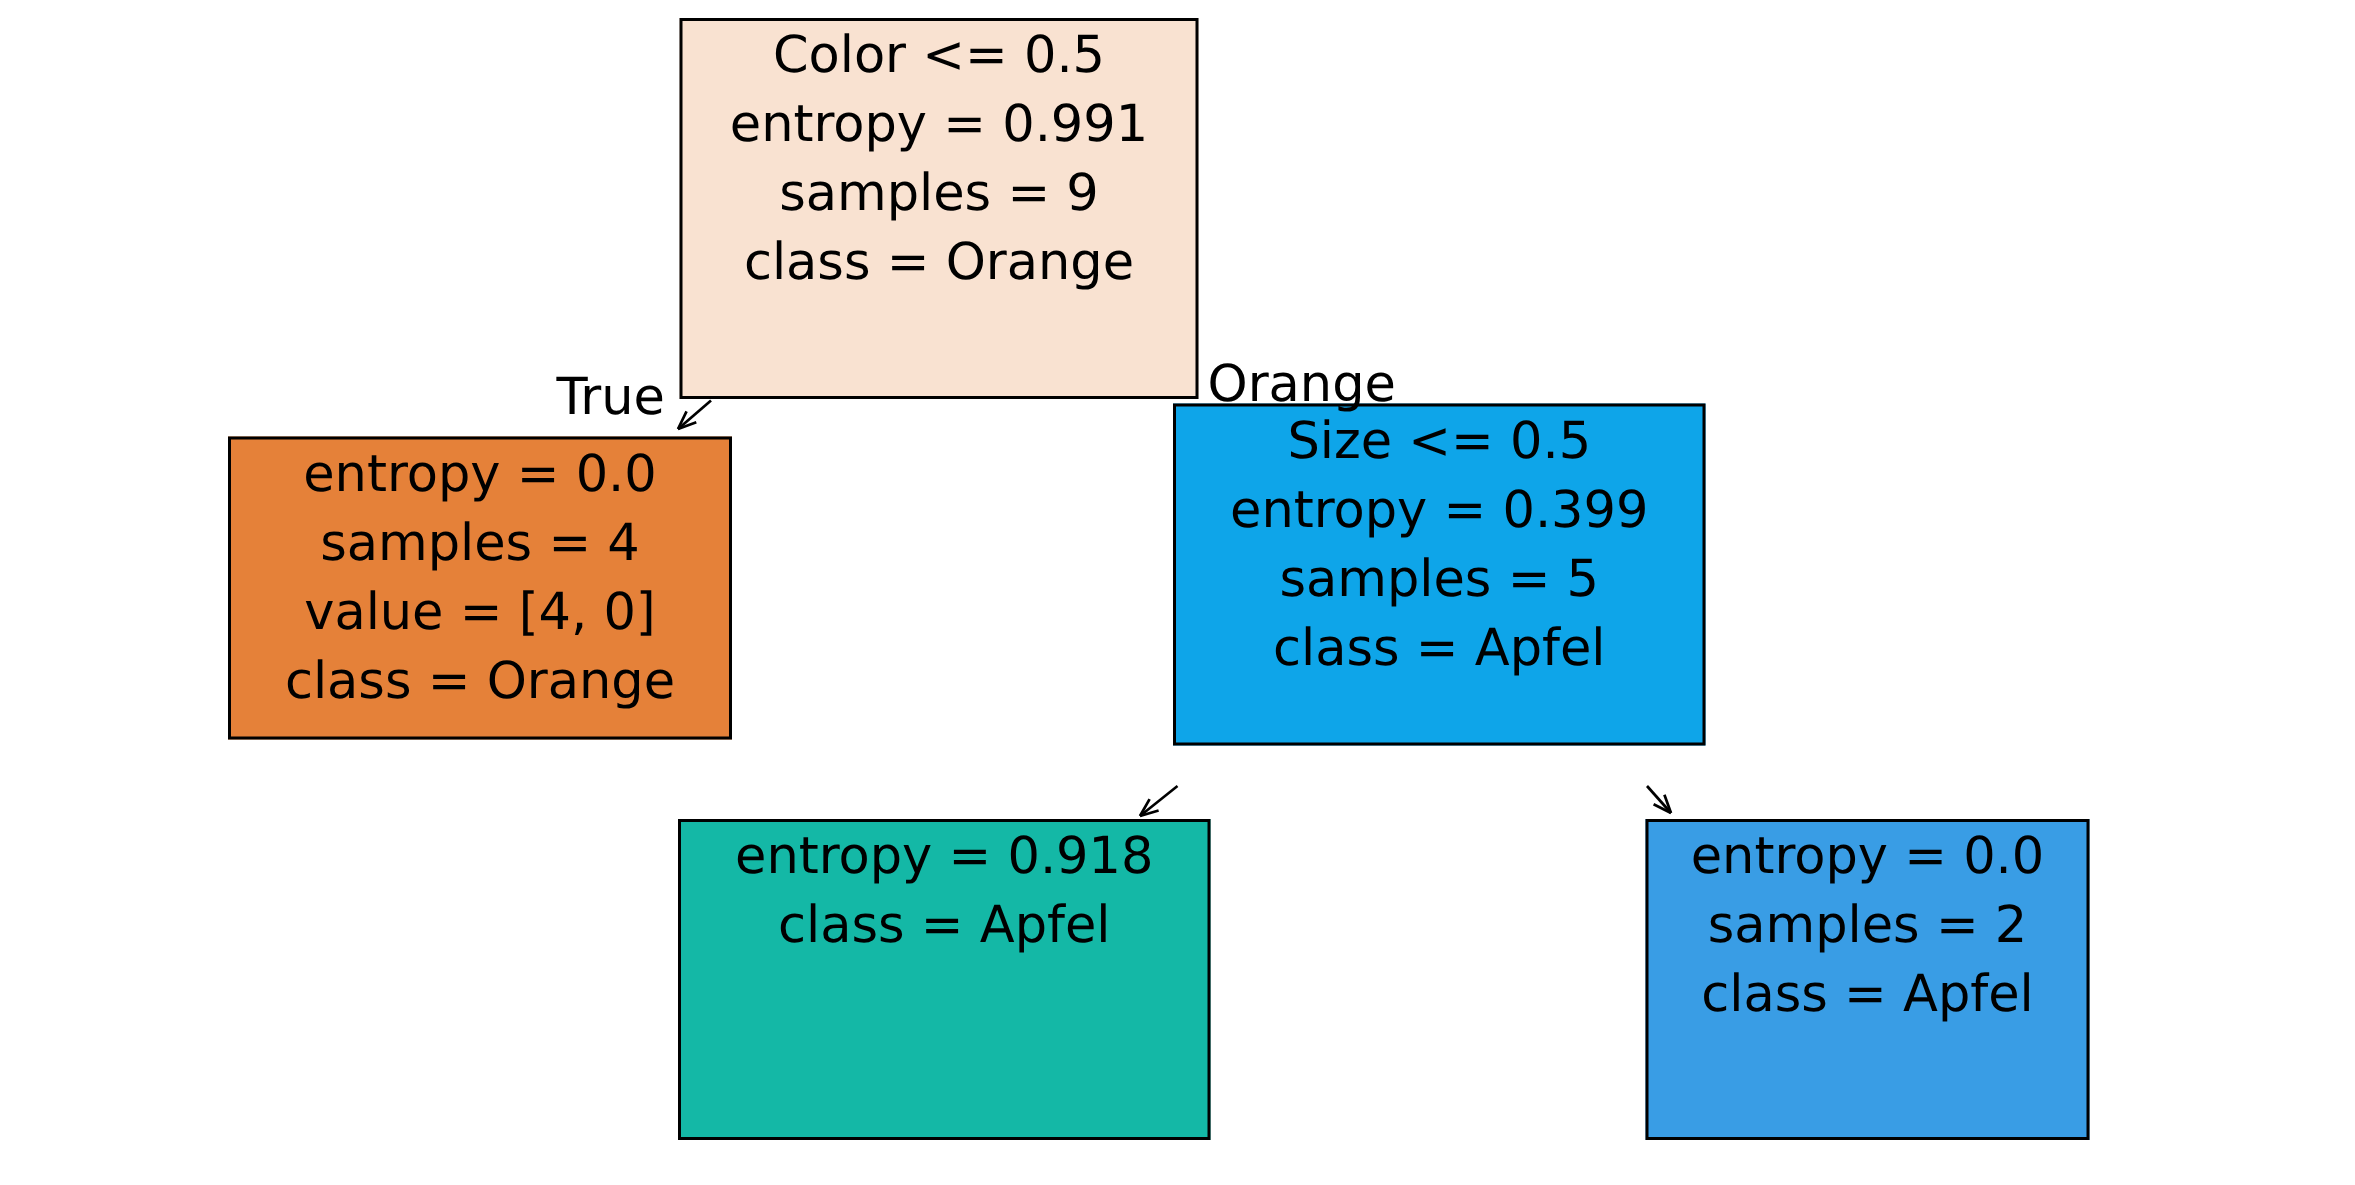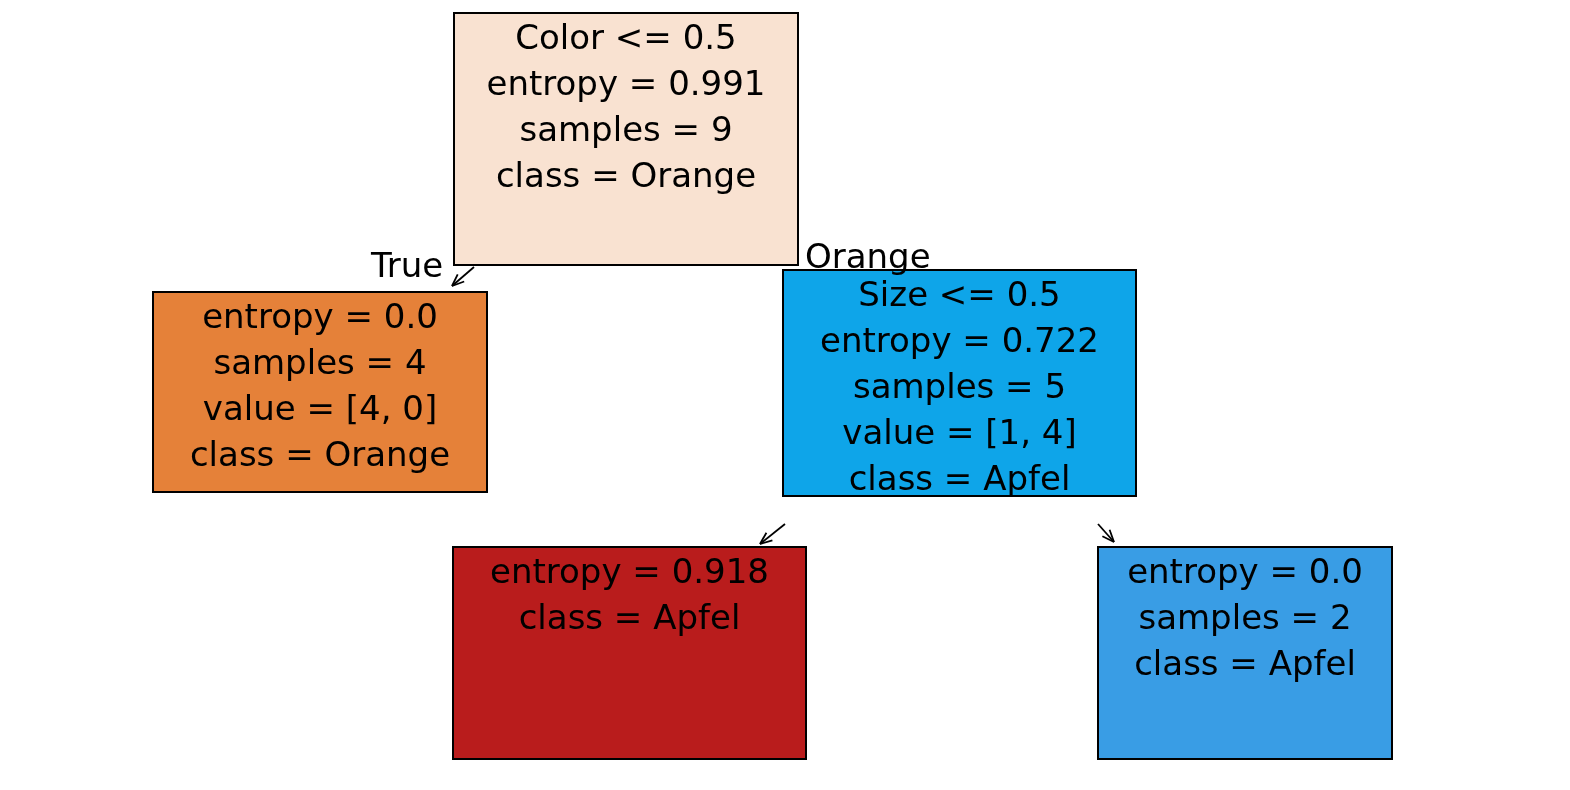--- a/index.html
+++ b/index.html
@@ -56,27 +56,26 @@
 
   <div class="node" style="left: 152px; top: 291px; width: 336px; height: 202px; background-color: rgb(229, 129, 57);">
     <div>entropy = 0.0</div>
     <div>samples = 4</div>
     <div>value = [4, 0]</div>
     <div>class = Orange</div>
   </div>
 
   <div class="node" style="left: 762px; top: 269px; width: 355px; height: 228px; background-color: #0ea5e9; margin-left: 20px;">
     <div>Size &lt;= 0.5</div>
-    <div>entropy = 0.722</div>
+    <div>entropy = 0.399</div>
     <div>samples = 5</div>
-    <div>value = [1, 4]</div>
     <div>class = Apfel</div>
   </div>
 
-  <div class="node" style="left: 452px; top: 546px; width: 355px; height: 214px; background-color: #b91c1c;">
+  <div class="node" style="left: 452px; top: 546px; width: 355px; height: 214px; background-color: #14b8a6;">
     <div>entropy = 0.918</div>
     <div>class = Apfel</div>
   </div>
 
   <div class="node" style="left: 1097px; top: 546px; width: 296px; height: 214px; background-color: rgb(57, 157, 229);">
     <div>entropy = 0.0</div>
     <div>samples = 2</div>
     <div>class = Apfel</div>
   </div>
 

